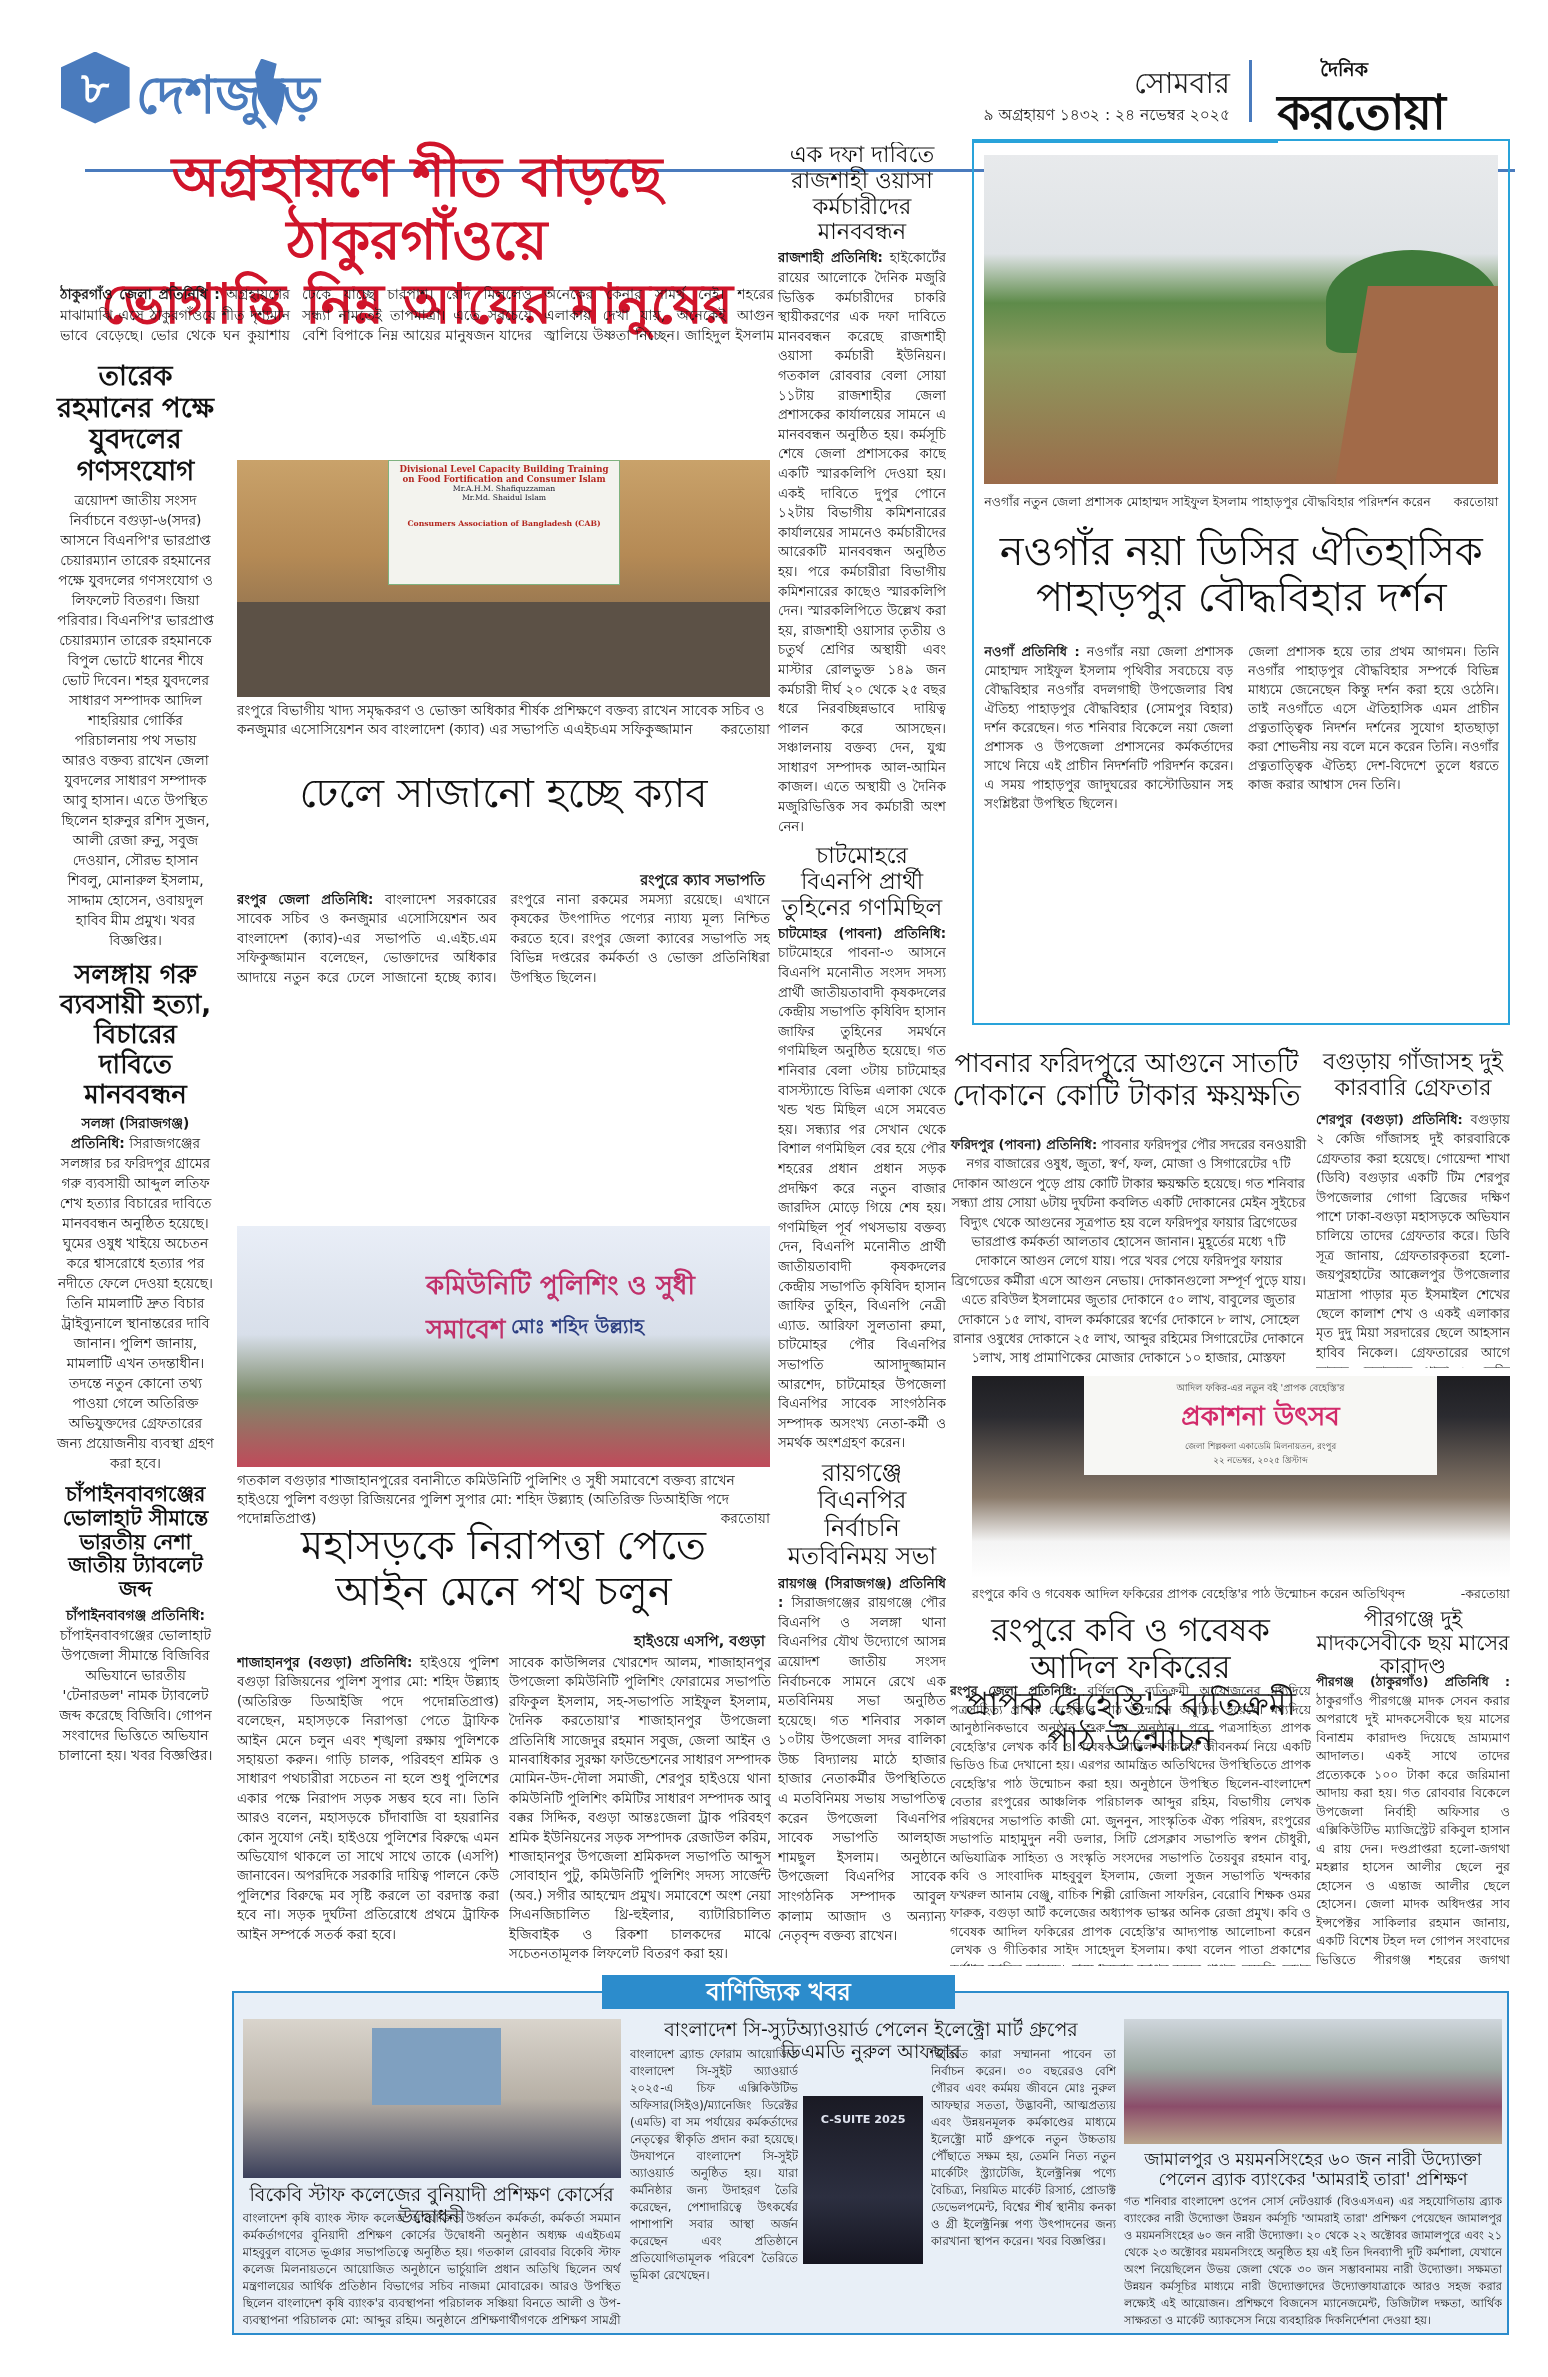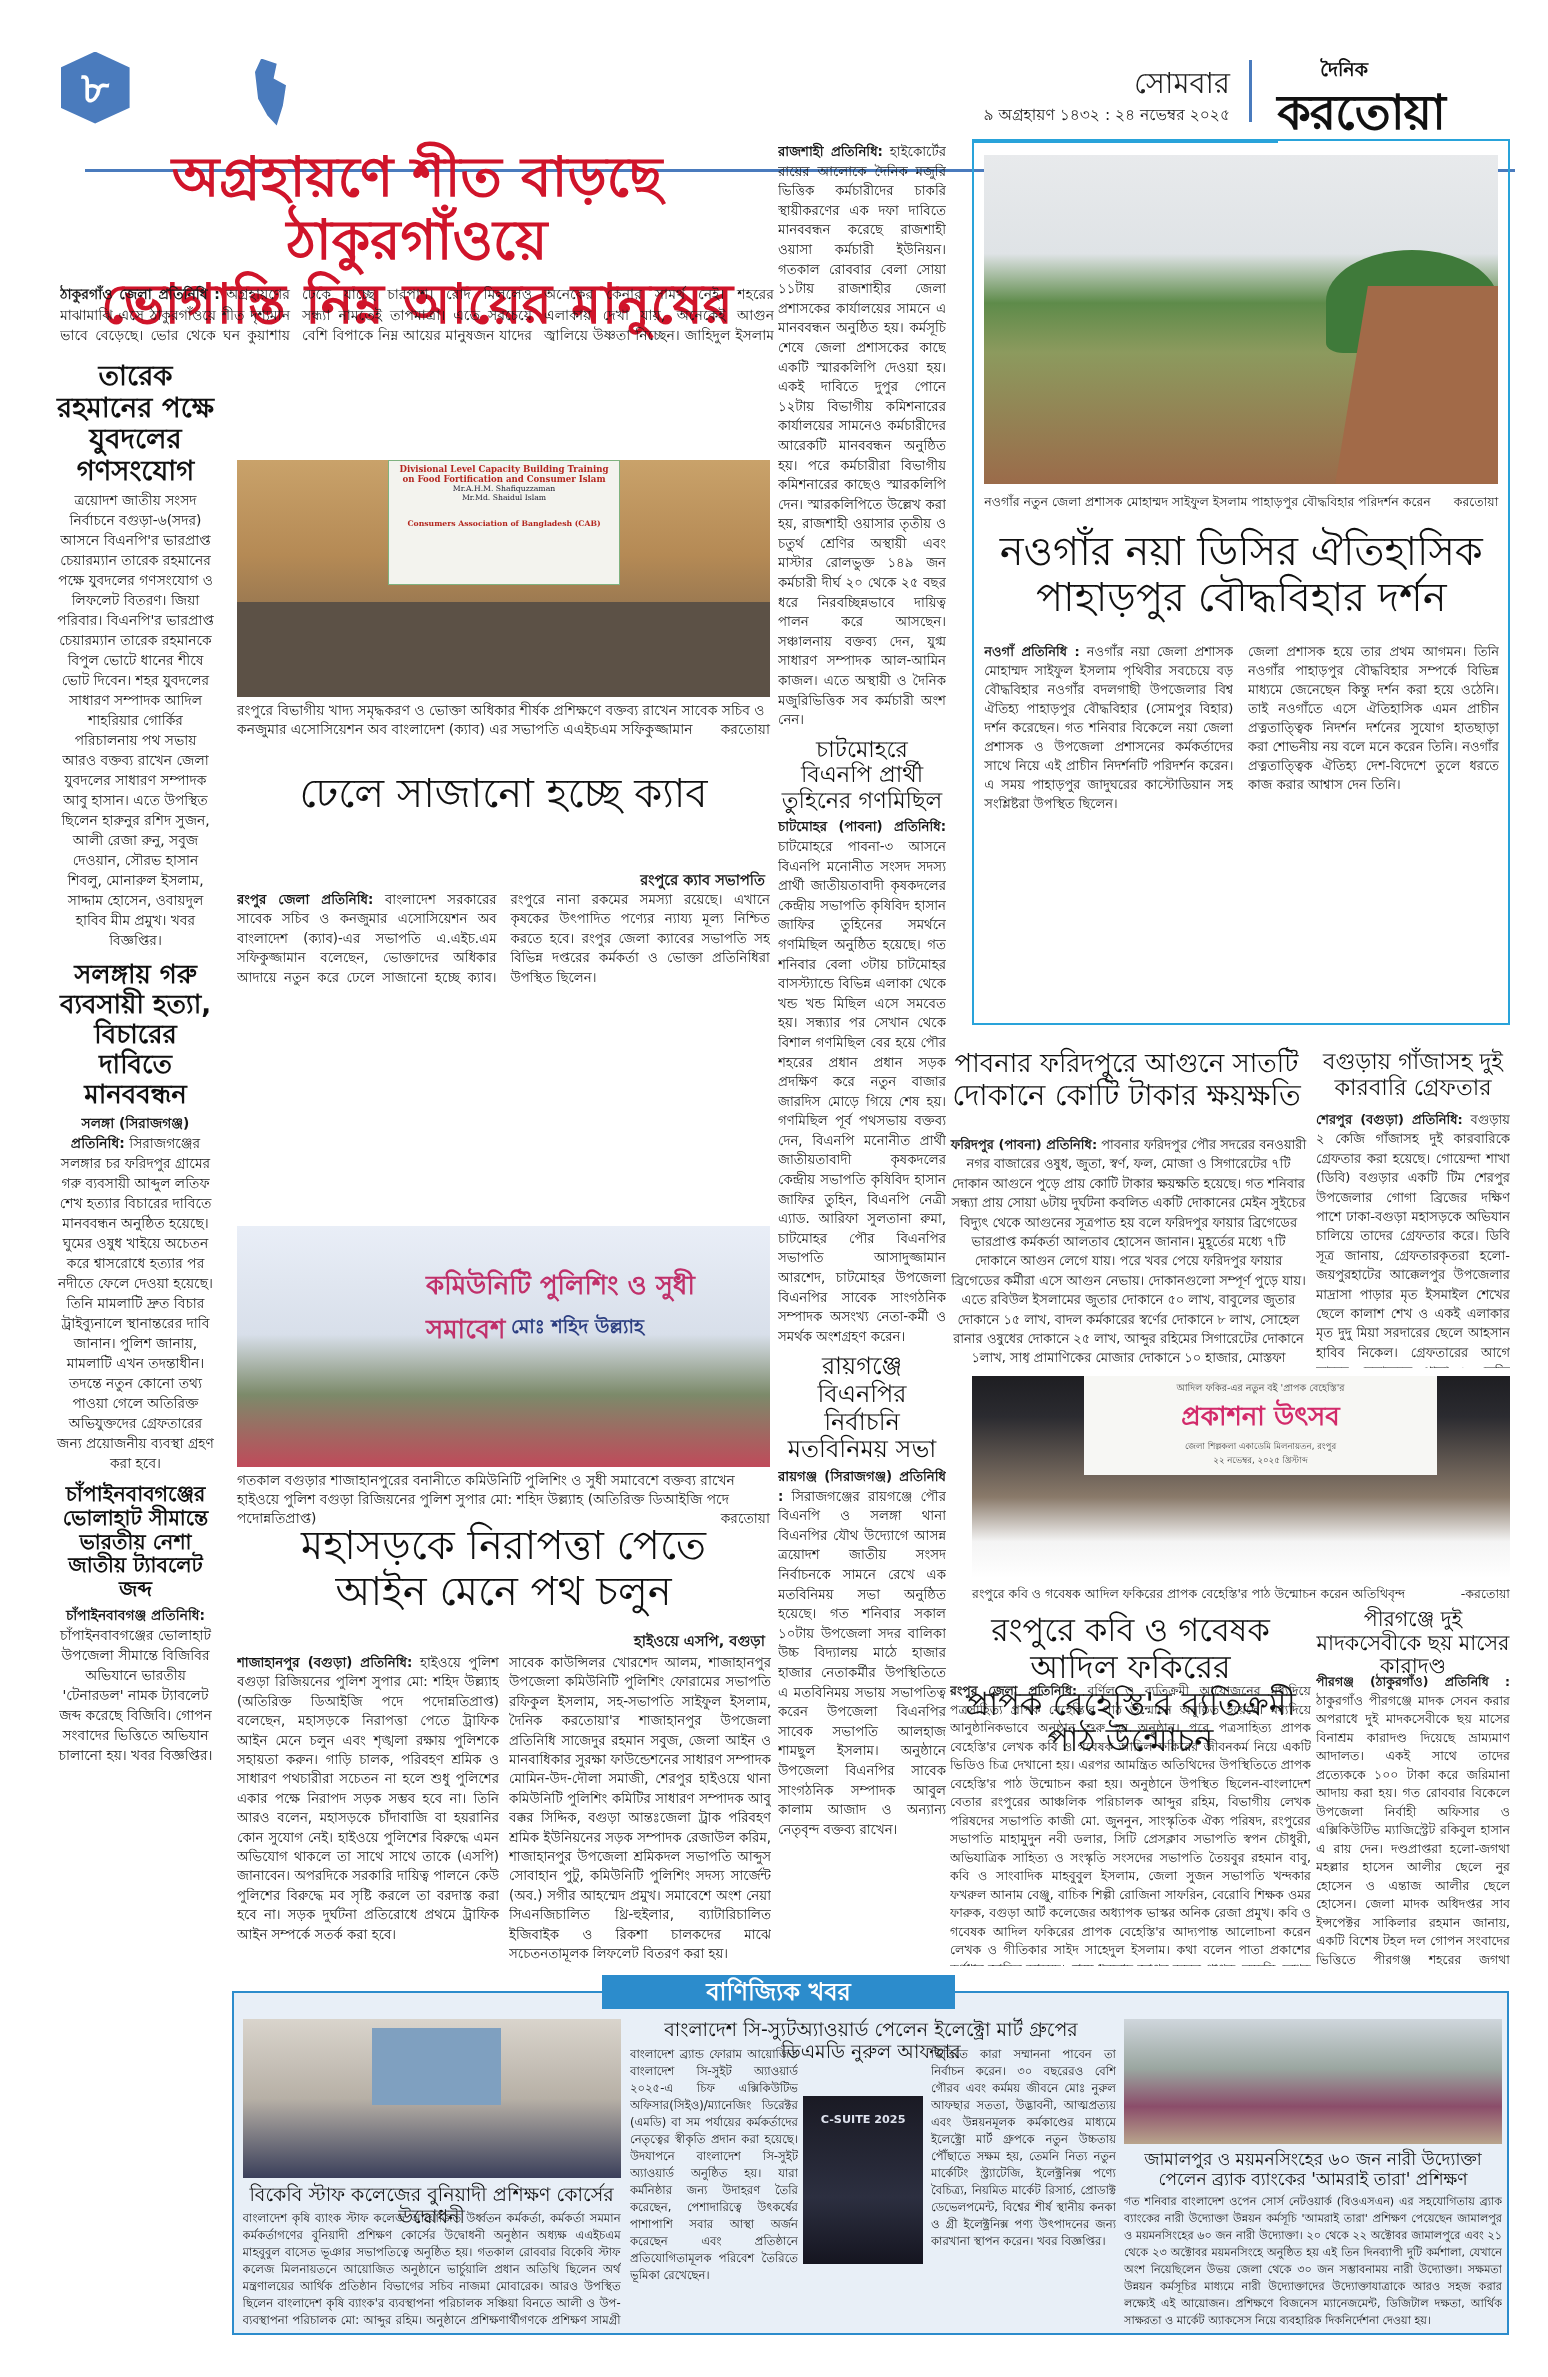--- a/index.html
+++ b/index.html
@@ -33,20 +33,21 @@
   .boxed { position: absolute; border: 2.6px solid #29a3da; }
   .biz-banner { position: absolute; left: 602px; top: 1975px; width: 353px; height: 34px; background: #2c8ccc;
     color: #fff; font-size: 24px; text-align: center; line-height: 34px; font-weight: bold; }
   .biz-box { position: absolute; left: 232px; top: 1991px; width: 1277px; height: 344px; background: #e8eff7; border: 2.6px solid #2c8ccc; }
 </style>
 </head>
 <body>
 
 <div class="masthead">
   <div class="page-badge">৮</div>
+  <div class="section-name">দেশজুড়ে</div>
   <div class="map-icon"></div>
   <div class="dayname">সোমবার</div>
   <div class="datetext">৯ অগ্রহায়ণ ১৪৩২ : ২৪ নভেম্বর ২০২৫</div>
   <div class="vsep"></div>
   <div class="logo-small">দৈনিক</div>
   <div class="logo-big">করতোয়া</div>
   <div class="rule-top"></div>
 </div>
 
 <div class="headline red lead-head">
@@ -104,20 +105,21 @@
   <div>আইন মেনে পথ চলুন</div>
 </div>
 <div style="position:absolute;left:516px;top:1630px;width:249px;text-align:right;font-weight:bold;font-size:14.6px;">হাইওয়ে এসপি, বগুড়া</div>
 <div class="col" style="left:237px;top:1653px;width:262px;height:310px;font-size:13.3px;line-height:19.4px;">
   <span class="byline">শাজাহানপুর (বগুড়া) প্রতিনিধি:</span>
   <span>হাইওয়ে পুলিশ বগুড়া রিজিয়নের পুলিশ সুপার মো: শহিদ উল্ল্যাহ (অতিরিক্ত ডিআইজি পদে পদোন্নতিপ্রাপ্ত) বলেছেন, মহাসড়কে নিরাপত্তা পেতে ট্রাফিক আইন মেনে চলুন এবং শৃঙ্খলা রক্ষায় পুলিশকে সহায়তা করুন। গাড়ি চালক, পরিবহণ শ্রমিক ও সাধারণ পথচারীরা সচেতন না হলে শুধু পুলিশের একার পক্ষে নিরাপদ সড়ক সম্ভব হবে না। তিনি আরও বলেন, মহাসড়কে চাঁদাবাজি বা হয়রানির কোন সুযোগ নেই। হাইওয়ে পুলিশের বিরুদ্ধে এমন অভিযোগ থাকলে তা সাথে সাথে তাকে (এসপি) জানাবেন। অপরদিকে সরকারি দায়িত্ব পালনে কেউ পুলিশের বিরুদ্ধে মব সৃষ্টি করলে তা বরদাস্ত করা হবে না। সড়ক দুর্ঘটনা প্রতিরোধে প্রথমে ট্রাফিক আইন সম্পর্কে সতর্ক করা হবে।</span>
 </div>
 <div class="col" style="left:509px;top:1653px;width:262px;height:310px;font-size:13.3px;line-height:19.4px;">সাবেক কাউন্সিলর খোরশেদ আলম, শাজাহানপুর উপজেলা কমিউনিটি পুলিশিং ফোরামের সভাপতি রফিকুল ইসলাম, সহ-সভাপতি সাইফুল ইসলাম, দৈনিক করতোয়া'র শাজাহানপুর উপজেলা প্রতিনিধি সাজেদুর রহমান সবুজ, জেলা আইন ও মানবাধিকার সুরক্ষা ফাউন্ডেশনের সাধারণ সম্পাদক মোমিন-উদ-দৌলা সমাজী, শেরপুর হাইওয়ে থানা কমিউনিটি পুলিশিং কমিটির সাধারণ সম্পাদক আবু বক্কর সিদ্দিক, বগুড়া আন্তঃজেলা ট্রাক পরিবহণ শ্রমিক ইউনিয়নের সড়ক সম্পাদক রেজাউল করিম, শাজাহানপুর উপজেলা শ্রমিকদল সভাপতি আব্দুস সোবাহান পুটু, কমিউনিটি পুলিশিং সদস্য সার্জেন্ট (অব.) সগীর আহম্মেদ প্রমুখ। সমাবেশে অংশ নেয়া সিএনজিচালিত থ্রি-হুইলার, ব্যাটারিচালিত ইজিবাইক ও রিকশা চালকদের মাঝে সচেতনতামূলক লিফলেট বিতরণ করা হয়।</div>
 
 <div class="col" style="left:778px;top:142px;width:168px;height:1828px;font-size:13.3px;line-height:19.6px;">
+  <div class="headline" style="font-size:22.4px;font-weight:normal;margin-bottom:3.4px;">এক দফা দাবিতে রাজশাহী ওয়াসা কর্মচারীদের মানববন্ধন</div>
   <p><span class="byline">রাজশাহী প্রতিনিধি:</span> <span>হাইকোর্টের রায়ের আলোকে দৈনিক মজুরি ভিত্তিক কর্মচারীদের চাকরি স্থায়ীকরণের এক দফা দাবিতে মানববন্ধন করেছে রাজশাহী ওয়াসা কর্মচারী ইউনিয়ন। গতকাল রোববার বেলা সোয়া ১১টায় রাজশাহীর জেলা প্রশাসকের কার্যালয়ের সামনে এ মানববন্ধন অনুষ্ঠিত হয়। কর্মসূচি শেষে জেলা প্রশাসকের কাছে একটি স্মারকলিপি দেওয়া হয়। একই দাবিতে দুপুর পোনে ১২টায় বিভাগীয় কমিশনারের কার্যালয়ের সামনেও কর্মচারীদের আরেকটি মানববন্ধন অনুষ্ঠিত হয়। পরে কর্মচারীরা বিভাগীয় কমিশনারের কাছেও স্মারকলিপি দেন। স্মারকলিপিতে উল্লেখ করা হয়, রাজশাহী ওয়াসার তৃতীয় ও চতুর্থ শ্রেণির অস্থায়ী এবং মাস্টার রোলভুক্ত ১৪৯ জন কর্মচারী দীর্ঘ ২০ থেকে ২৫ বছর ধরে নিরবচ্ছিন্নভাবে দায়িত্ব পালন করে আসছেন। সঞ্চালনায় বক্তব্য দেন, যুগ্ম সাধারণ সম্পাদক আল-আমিন কাজল। এতে অস্থায়ী ও দৈনিক মজুরিভিত্তিক সব কর্মচারী অংশ নেন।</span></p>
   <div class="headline" style="font-size:22.4px;font-weight:normal;margin:6.9px 0 3.4px;">চাটমোহরে বিএনপি প্রার্থী তুহিনের গণমিছিল</div>
   <p><span class="byline">চাটমোহর (পাবনা) প্রতিনিধি:</span> <span>চাটমোহরে পাবনা-৩ আসনে বিএনপি মনোনীত সংসদ সদস্য প্রার্থী জাতীয়তাবাদী কৃষকদলের কেন্দ্রীয় সভাপতি কৃষিবিদ হাসান জাফির তুহিনের সমর্থনে গণমিছিল অনুষ্ঠিত হয়েছে। গত শনিবার বেলা ৩টায় চাটমোহর বাসস্ট্যান্ডে বিভিন্ন এলাকা থেকে খন্ড খন্ড মিছিল এসে সমবেত হয়। সন্ধ্যার পর সেখান থেকে বিশাল গণমিছিল বের হয়ে পৌর শহরের প্রধান প্রধান সড়ক প্রদক্ষিণ করে নতুন বাজার জারদিস মোড়ে গিয়ে শেষ হয়। গণমিছিল পূর্ব পথসভায় বক্তব্য দেন, বিএনপি মনোনীত প্রার্থী জাতীয়তাবাদী কৃষকদলের কেন্দ্রীয় সভাপতি কৃষিবিদ হাসান জাফির তুহিন, বিএনপি নেত্রী এ্যাড. আরিফা সুলতানা রুমা, চাটমোহর পৌর বিএনপির সভাপতি আসাদুজ্জামান আরশেদ, চাটমোহর উপজেলা বিএনপির সাবেক সাংগঠনিক সম্পাদক অসংখ্য নেতা-কর্মী ও সমর্থক অংশগ্রহণ করেন।</span></p>
   <div class="headline" style="font-size:24px;font-weight:normal;margin:6.9px 0 3.4px;">রায়গঞ্জে বিএনপির নির্বাচনি মতবিনিময় সভা</div>
   <p><span class="byline">রায়গঞ্জ (সিরাজগঞ্জ) প্রতিনিধি :</span> <span>সিরাজগঞ্জের রায়গঞ্জে পৌর বিএনপি ও সলঙ্গা থানা বিএনপির যৌথ উদ্যোগে আসন্ন ত্রয়োদশ জাতীয় সংসদ নির্বাচনকে সামনে রেখে এক মতবিনিময় সভা অনুষ্ঠিত হয়েছে। গত শনিবার সকাল ১০টায় উপজেলা সদর বালিকা উচ্চ বিদ্যালয় মাঠে হাজার হাজার নেতাকর্মীর উপস্থিতিতে এ মতবিনিময় সভায় সভাপতিত্ব করেন উপজেলা বিএনপির সাবেক সভাপতি আলহাজ শামছুল ইসলাম। অনুষ্ঠানে উপজেলা বিএনপির সাবেক সাংগঠনিক সম্পাদক আবুল কালাম আজাদ ও অন্যান্য নেতৃবৃন্দ বক্তব্য রাখেন।</span></p>
 </div>
 
 <div class="boxed" style="left:972px;top:139px;width:306px;height:0;"></div>
 <div class="boxed" style="left:972px;top:139px;width:538px;height:886px;">
   <div class="photo" style="left:10.3px;top:13.8px;width:514px;height:329px;background:linear-gradient(180deg,#e8eaec 0%,#dfe3e6 30%,#5e8b4a 45%,#8c9a5e 60%,#9b6b4a 100%);">

